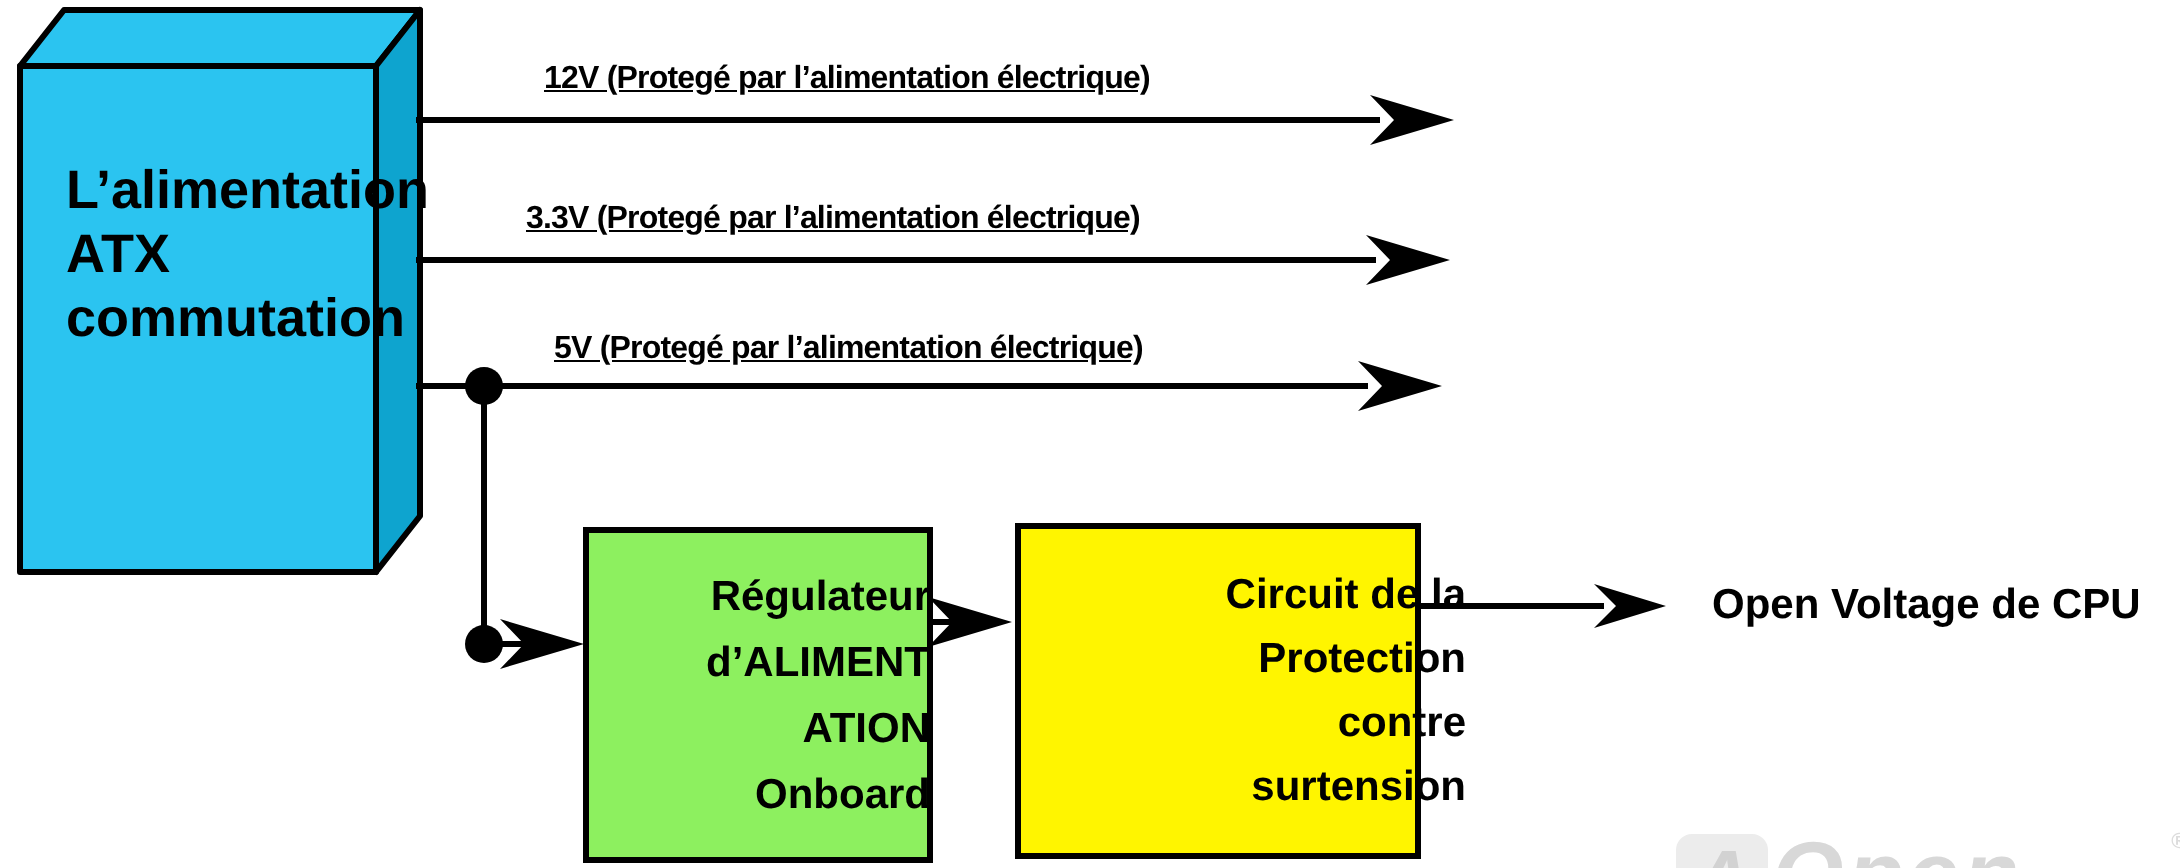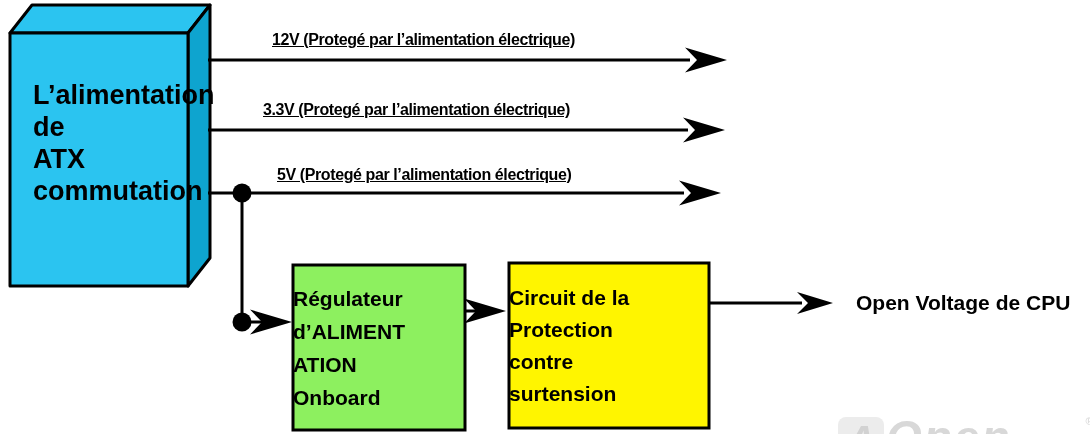--- a/index.html
+++ b/index.html
@@ -23,21 +23,21 @@
   .psu-label{
     position:absolute;
     left:33px;top:79px;
     width:150px;
     font-size:27px;
     line-height:32px;
   }
   .box-label{
     position:absolute;
     display:flex;flex-direction:column;
-    align-items:flex-start;justify-content:center;
+    align-items:flex-end;justify-content:center;
     text-align:center;
     font-size:21px;
   }
   #regulator-label{left:293px;top:265px;width:172px;height:165px;line-height:33px;}
   #protection-label{left:509px;top:263px;width:224px;height:165px;line-height:32px;}
   .output-label{
     position:absolute;
     left:856px;top:291px;
     font-size:21px;
     white-space:nowrap;
@@ -105,21 +105,20 @@
     <polygon points="506,311 464,298.5 476,311 464,323.5" fill="#000000"></polygon>
 
     <rect x="509" y="263" width="200" height="165" stroke="#000" stroke-width="3" fill="#FFF500"></rect>
 
     <line x1="709" y1="303" x2="802" y2="303" stroke-width="3" stroke="#000000"></line>
     <polygon points="833,303 797,292 808,303 797,314" fill="#000000"></polygon>
   </svg>
 
   <div class="psu-label">
     <div>L’alimentation</div>
-    <div>de</div>
     <div>ATX</div>
     <div>commutation</div>
   </div>
 
   <div class="rail-label" style="left:272px;top:31px;">12V (Protegé par l’alimentation électrique)</div>
   <div class="rail-label" style="left:263px;top:101px;">3.3V (Protegé par l’alimentation électrique)</div>
   <div class="rail-label" style="left:277px;top:166px;">5V (Protegé par l’alimentation électrique)</div>
 
   <div class="box-label" id="regulator-label">
     <div>Régulateur</div>

